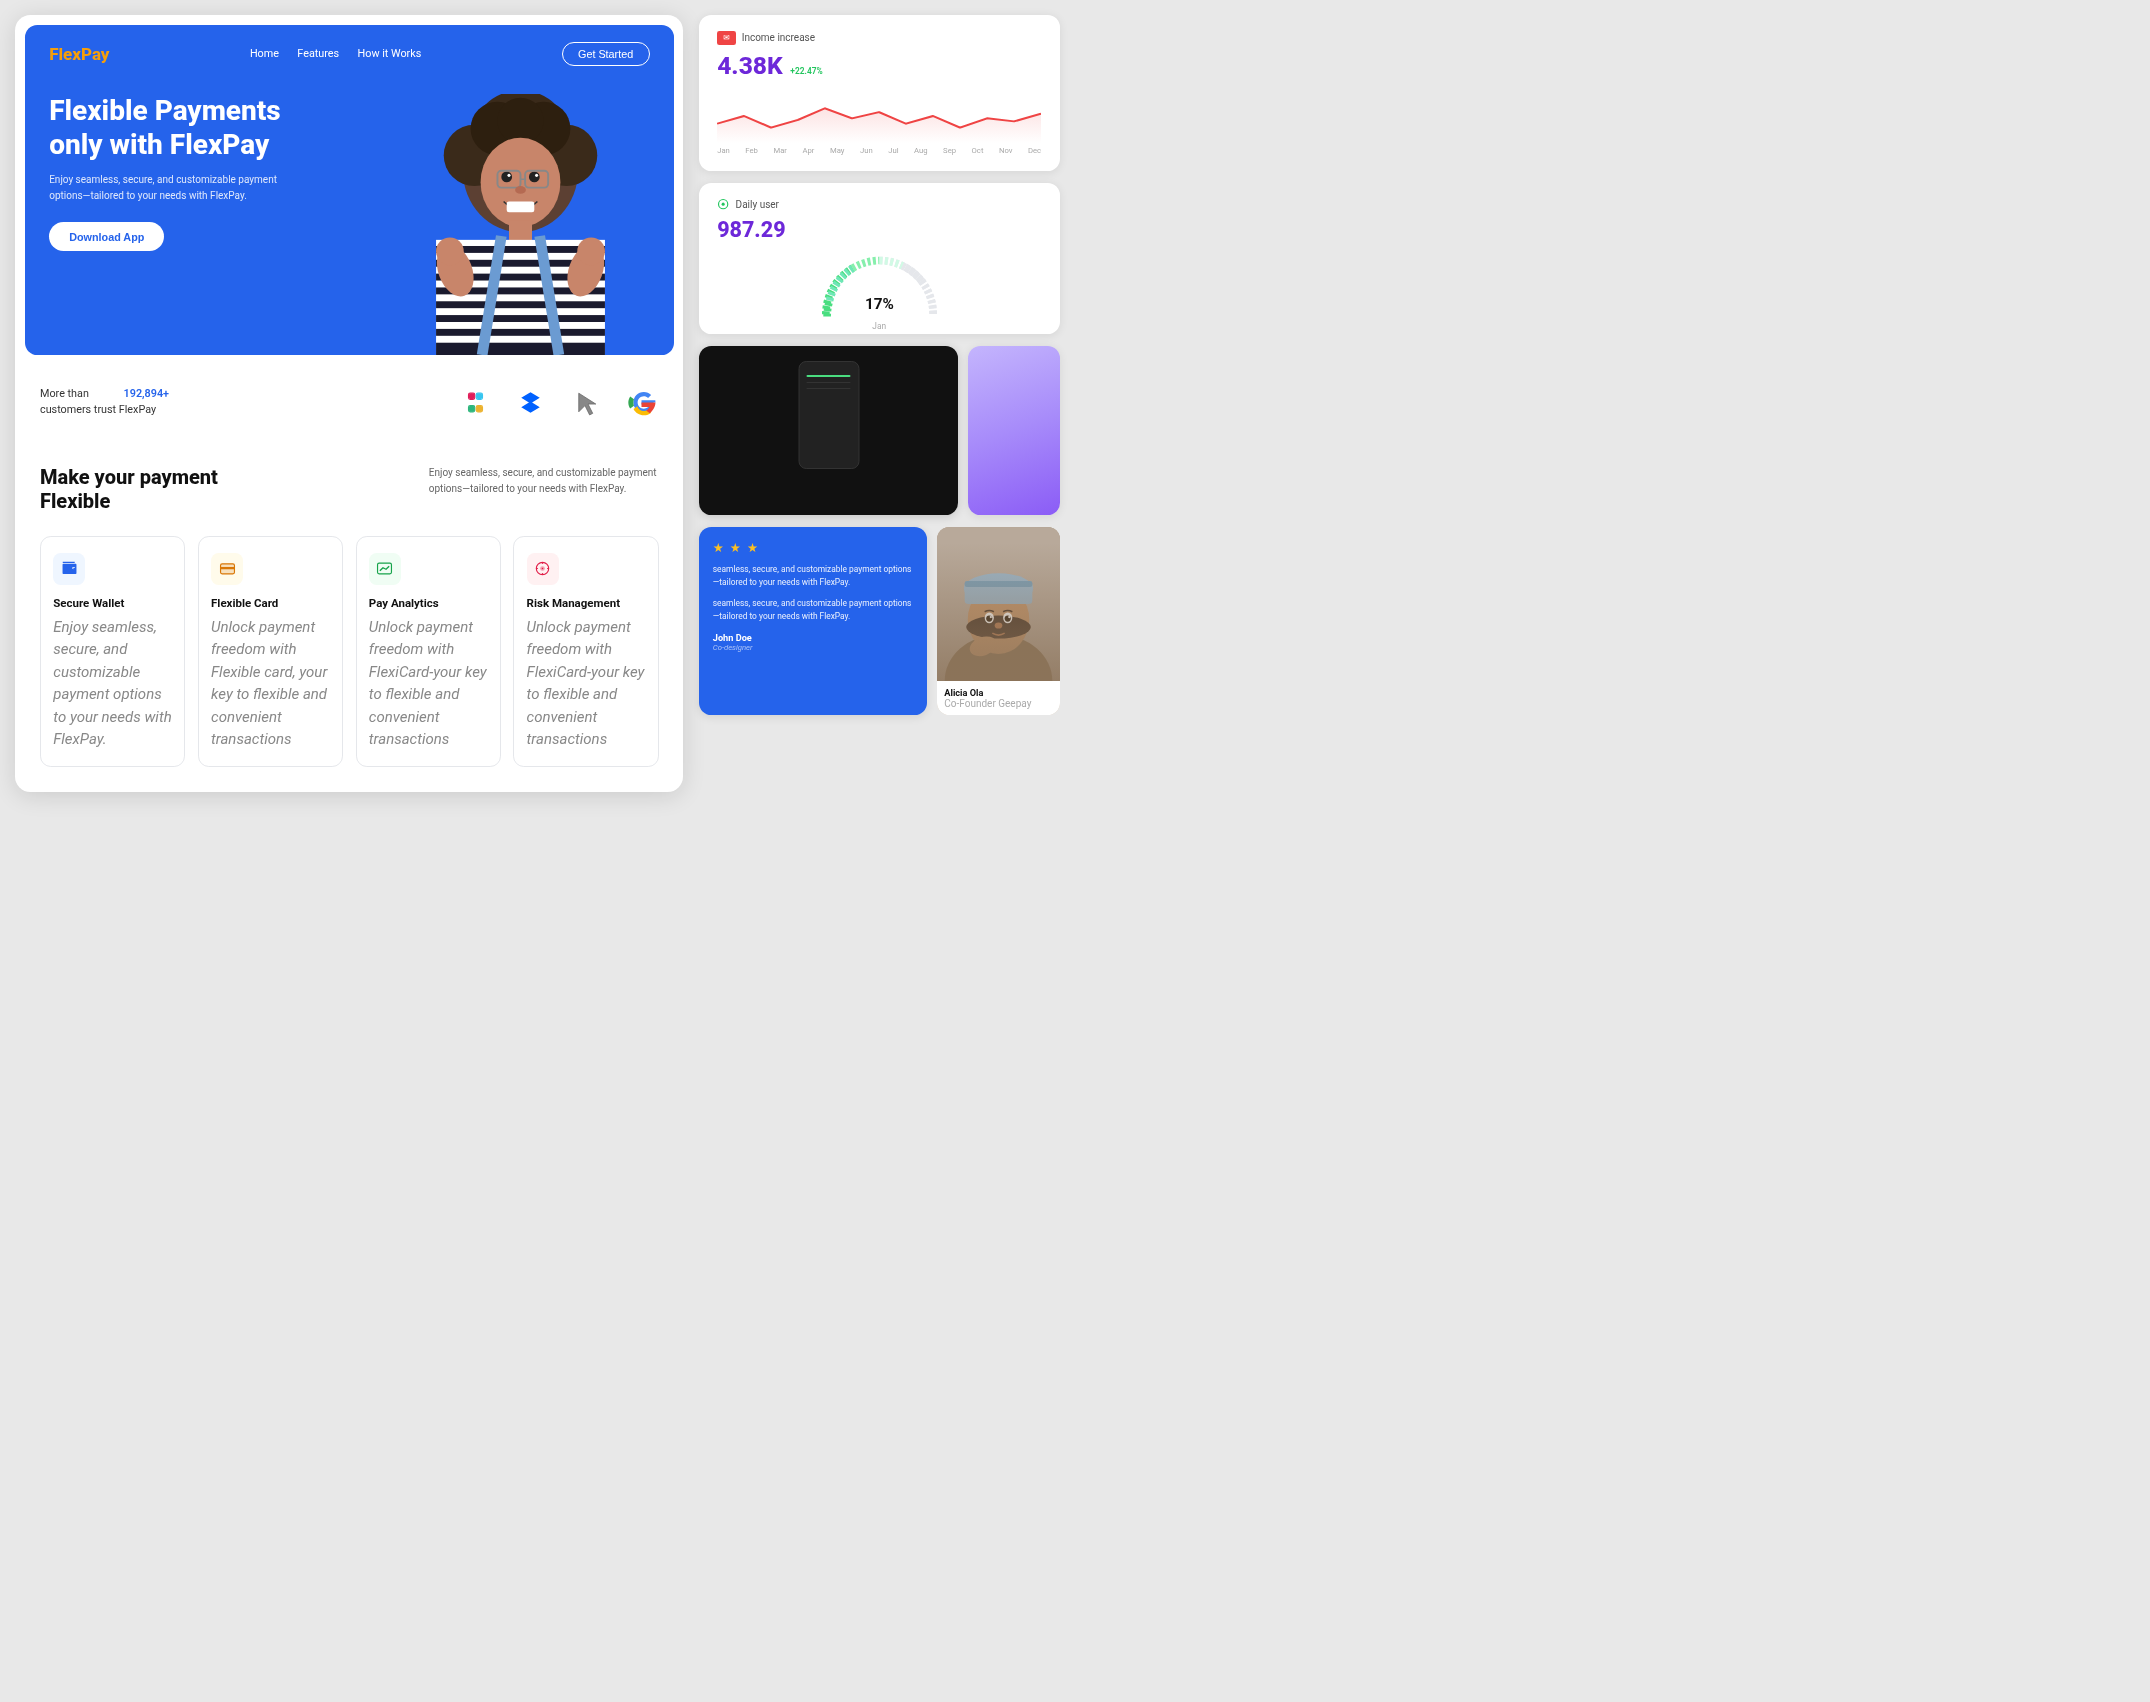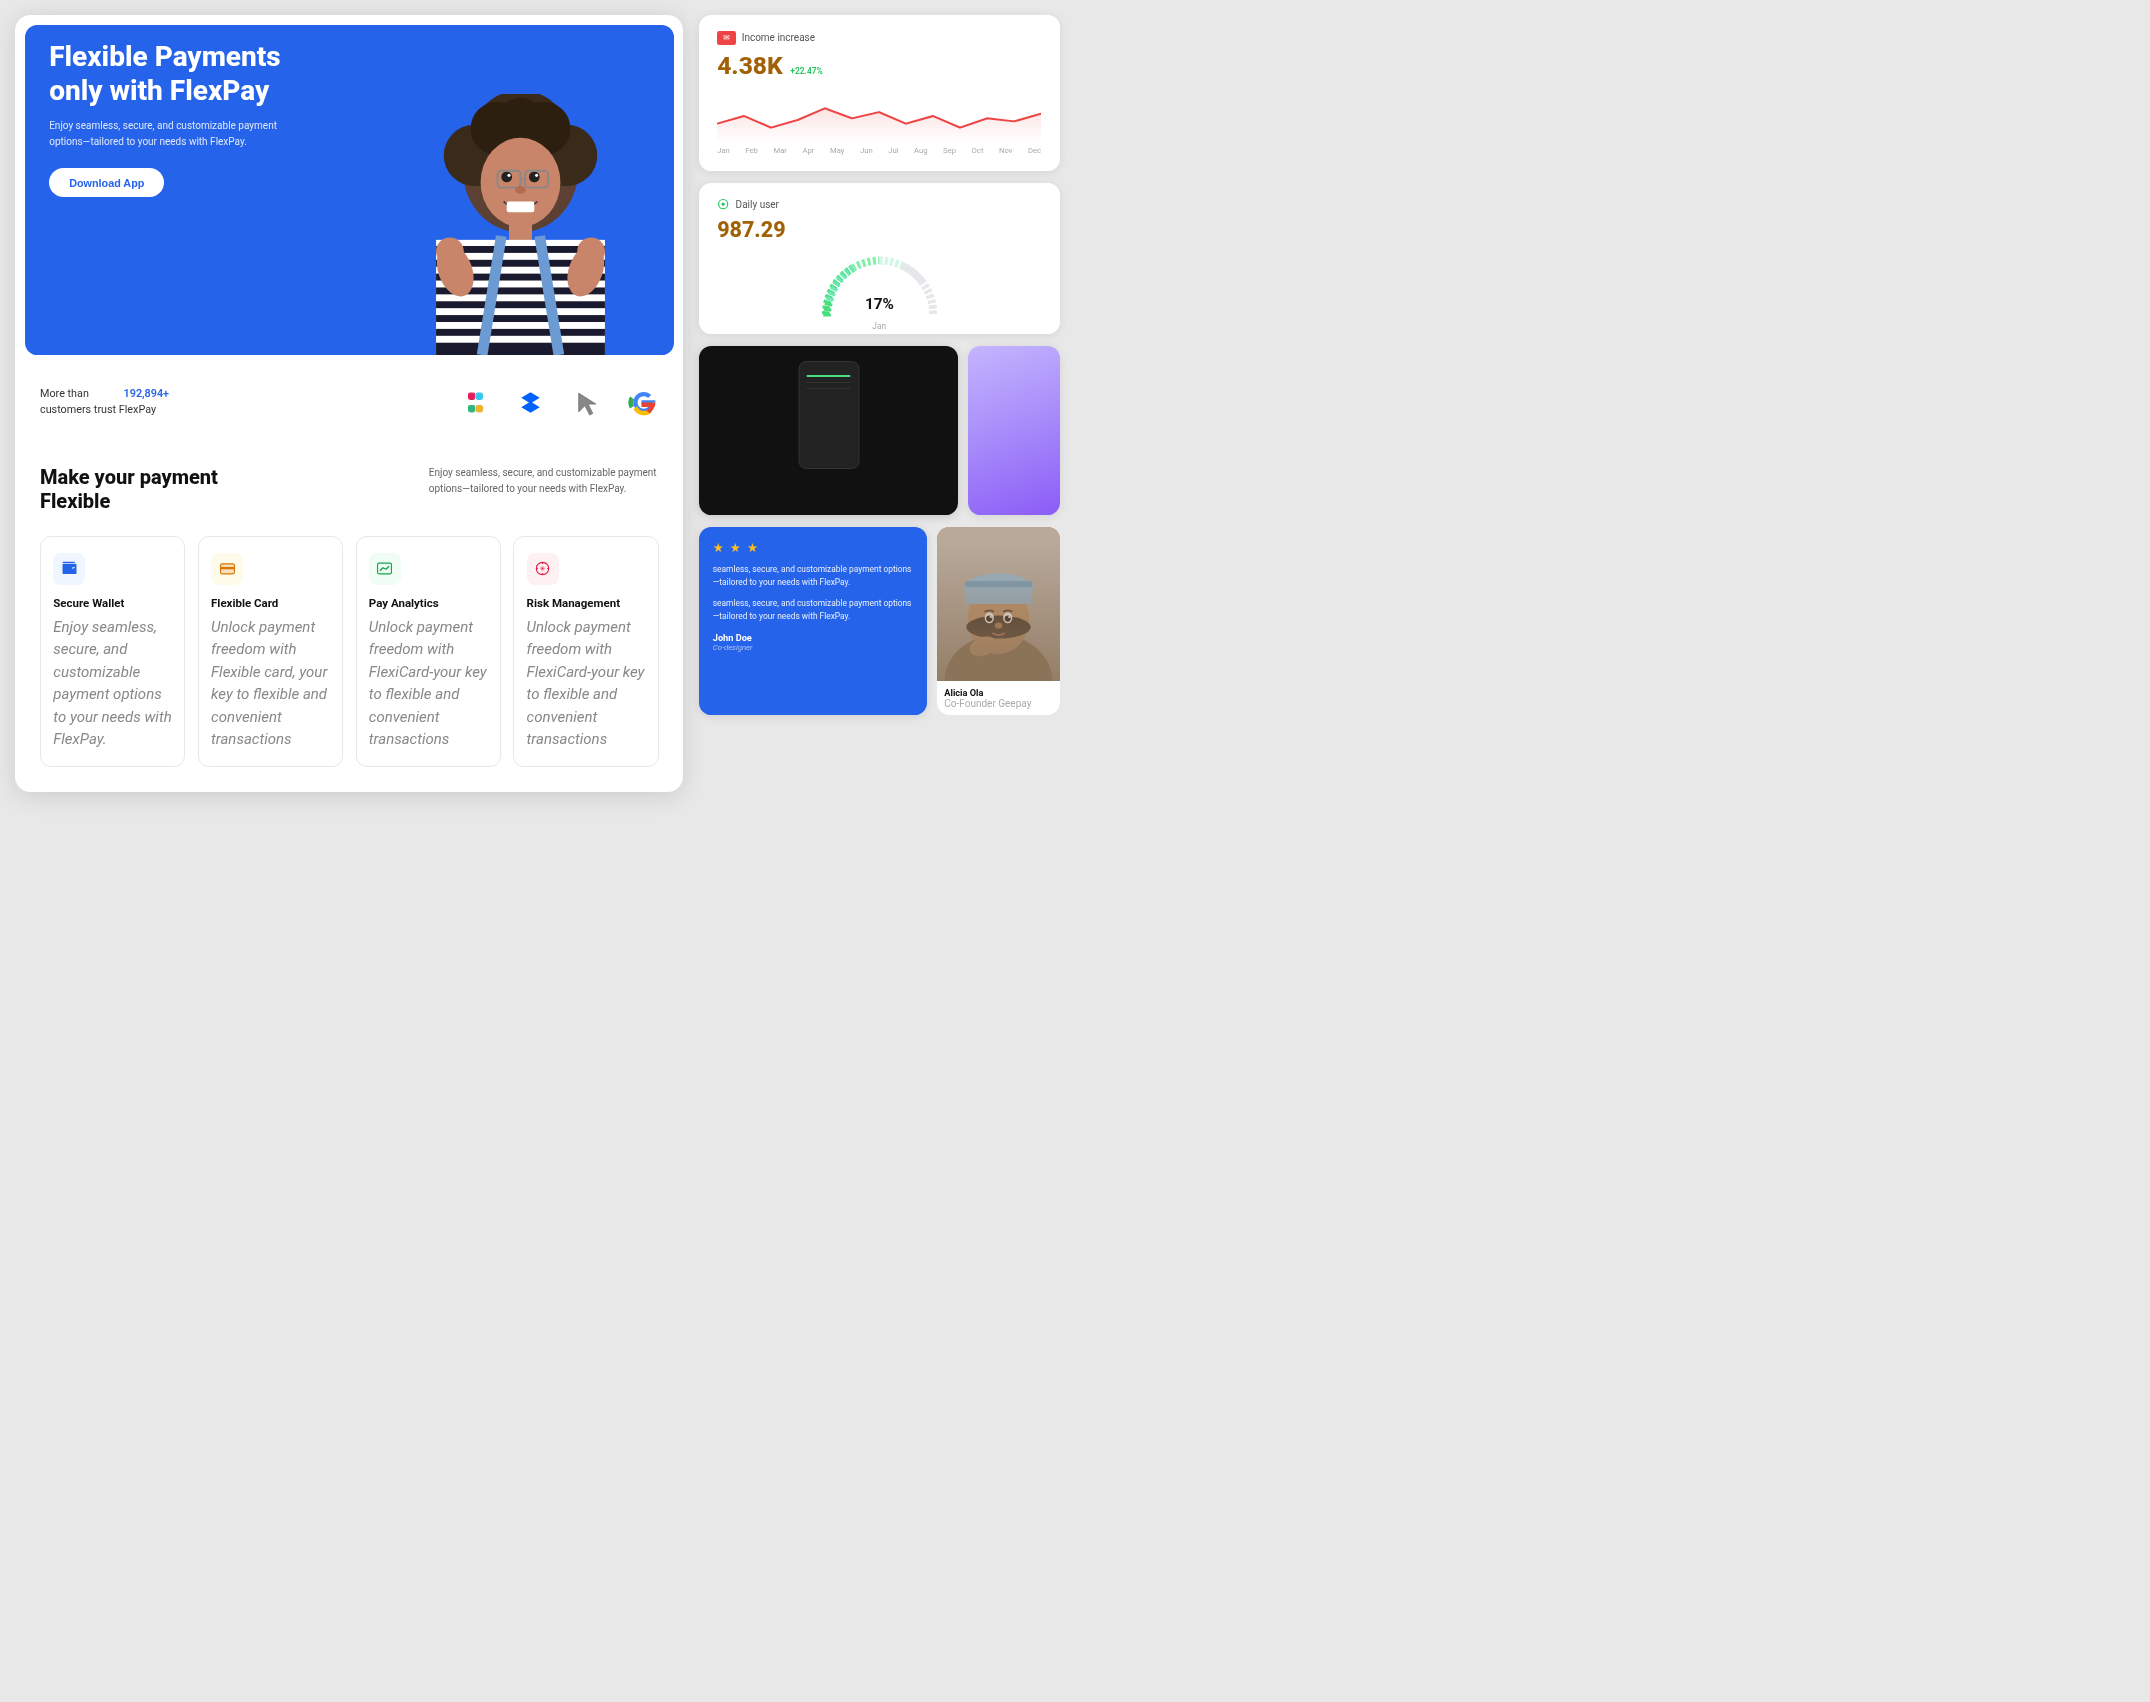--- a/index.html
+++ b/index.html
@@ -252,21 +252,21 @@
       color: white;
       font-size: 7.7px;
     }
     .card-label {
       font-size: 10px;
       color: #555;
     }
     .card-value {
       font-size: 24.6px;
       font-weight: 800;
-      color: #a16207;
+      color: #6d28d9;
       margin-bottom: 1.5px;
     }
     .card-change {
       font-size: 8.4px;
       color: #22C55E;
       margin-left: 4.6px;
       font-weight: 600;
     }
     .chart-container {
       margin-top: 9.2px;
@@ -434,20 +434,29 @@
     }
   </style>
 </head>
 <body>
 
 <div class="outer-container">
 
   <div class="main-panel">
 
     <div class="hero">
+      <nav class="hero-nav">
+        <span class="logo">FlexPay</span>
+        <div class="nav-links">
+          <a class="nav-link">Home</a>
+          <a class="nav-link">Features</a>
+          <a class="nav-link">How it Works</a>
+        </div>
+        <button class="nav-cta">Get Started</button>
+      </nav>
 
       <div class="hero-content">
         <h1 class="hero-title">Flexible Payments only with FlexPay</h1>
         <p class="hero-subtitle">Enjoy seamless, secure, and customizable payment options—tailored to your needs with FlexPay.</p>
         <button class="download-btn">Download App</button>
       </div>
 
       <div class="hero-image-container">
         <svg width="215" height="261" viewBox="0 0 280 340">
 

